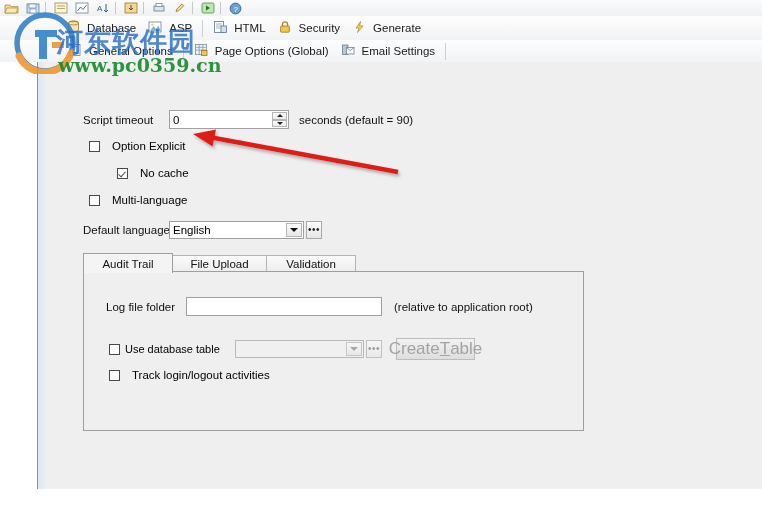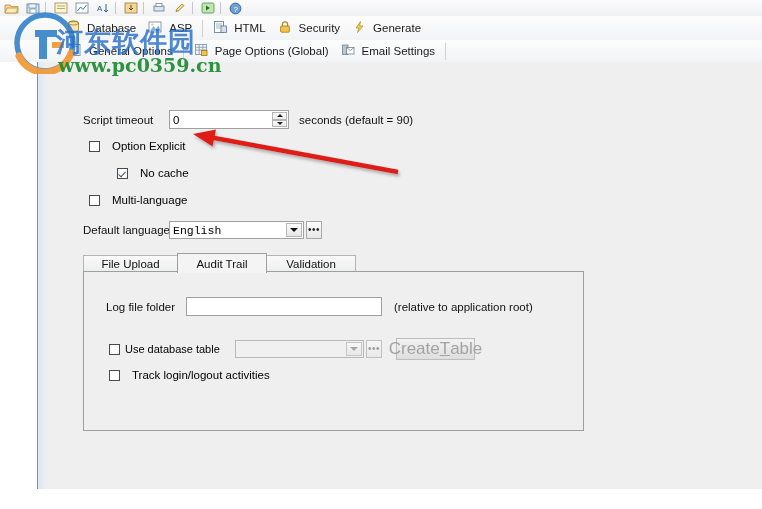--- a/index.html
+++ b/index.html
@@ -58,21 +58,21 @@
   }
   .bottomwhite{position:absolute;left:0;top:489px;width:762px;height:20px;background:#fff;}
 
   
   .frow{position:absolute;display:flex;align-items:center;}
   .flabel{font-size:11.5px;color:#111;white-space:nowrap;}
 
   .combo{
     position:relative;background:#fff;border:1px solid #a0a0a0;
     height:18px;box-sizing:border-box;display:flex;align-items:center;
-    font-size:11.5px;padding-left:3px;color:#000;font-family:Liberation Mono, monospace;
+    font-size:11.5px;padding-left:3px;color:#000;
   }
   .combo .arrowbtn{
     position:absolute;right:1px;top:1px;width:16px;height:14px;
     background:linear-gradient(#fdfdfd,#e6e6e6);
     border:1px solid #b5b5b5;box-sizing:border-box;
     display:flex;align-items:center;justify-content:center;
   }
   .caret{
     width:0;height:0;border-left:4px solid transparent;border-right:4px solid transparent;
     border-top:4px solid #111;
@@ -389,25 +389,25 @@
       <span>English</span>
       <span class="arrowbtn">
           <i class="caret"></i>
         </span>
     </span>
     <span class="elbtn" style="margin-left:2px;">•••</span>
   </div>
 
   <div class="tabwrap">
     <div class="tabstrip">
+      <div class="tab active" style="width:90px;">
+        <span>Audit Trail</span>
+      </div>
       <div class="tab" style="width:95px;">
         <span>File Upload</span>
-      </div>
-      <div class="tab active" style="width:90px;">
-        <span>Audit Trail</span>
       </div>
       <div class="tab" style="width:90px;">
         <span>Validation</span>
       </div>
     </div>
 
     <div class="tabbody">
 
       <div class="frow" style="left:22px;top:25px;">
         <span class="flabel" style="width:80px;">Log file folder</span>

